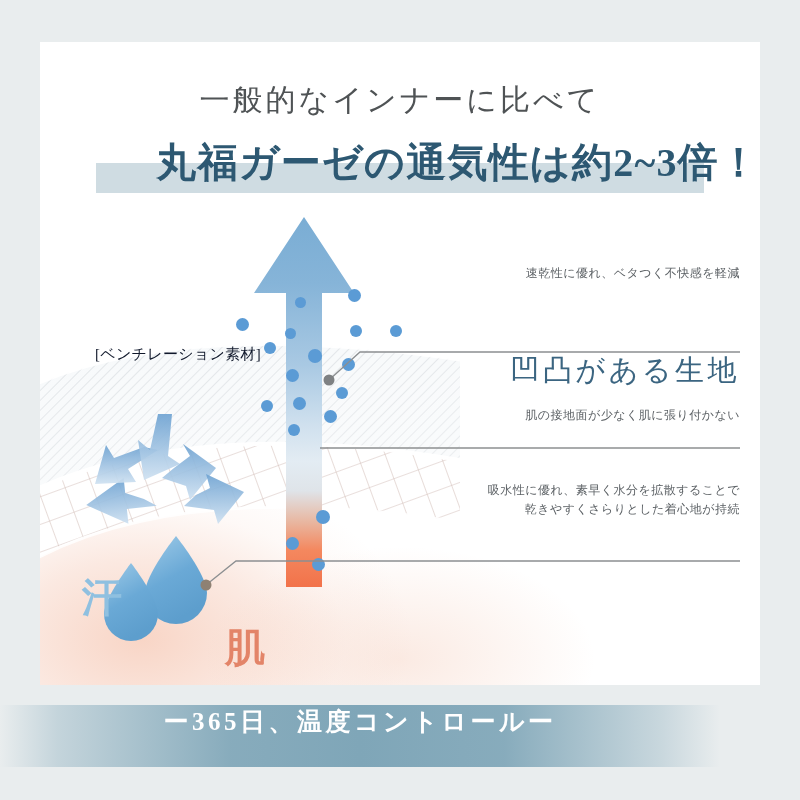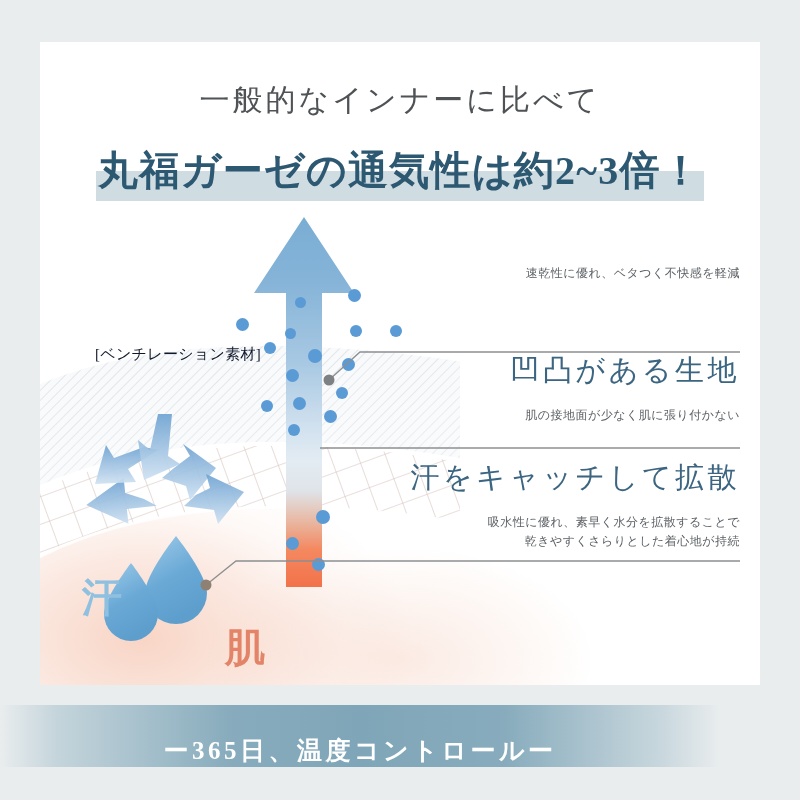--- a/index.html
+++ b/index.html
@@ -34,21 +34,21 @@
     pointer-events:none;
   }
 
   
   .sub-head{
     position:absolute;left:0;right:0;top:38px;text-align:center;
     font-family:"Liberation Serif","DejaVu Serif",serif;
     font-size:30px;letter-spacing:.10em;color:#4f5355;white-space:nowrap;
   }
   .main-head-wrap{
-    position:absolute;left:0;right:0;top:99px;text-align:center;height:64px;
+    position:absolute;left:0;right:0;top:91px;text-align:right;height:64px;
   }
   .main-head-hl{
     position:absolute;left:50%;transform:translateX(-50%);
     top:30px;width:608px;height:30px;background:#cfdce2;
   }
   .main-head{
     position:relative;
     font-family:"Liberation Serif","DejaVu Serif",serif;
     font-size:40px;font-weight:bold;letter-spacing:.03em;
     color:#2d5872;white-space:nowrap;line-height:60px;
@@ -104,21 +104,21 @@
   .banner{
     position:absolute;left:0;top:705px;width:720px;height:62px;
     background:linear-gradient(90deg,
        rgba(127,166,184,0) 0%,
        rgba(127,166,184,.35) 8%,
        rgba(127,166,184,.92) 32%,
        #7fa6b8 50%,
        rgba(127,166,184,.92) 70%,
        rgba(127,166,184,.30) 92%,
        rgba(127,166,184,0) 100%);
-    display:flex;align-items:flex-end;justify-content:center;
+    display:flex;align-items:flex-start;justify-content:center;
   }
   .banner-text{
     font-family:"Liberation Serif","DejaVu Serif",serif;
     font-size:25px;font-weight:bold;color:#ffffff;letter-spacing:.14em;
     white-space:nowrap;
   }
 </style>
 </head>
 <body>
 
@@ -262,21 +262,20 @@
       <div class="feat-desc">速乾性に優れ、ベタつく不快感を軽減</div>
     </div>
 
     <div class="feat" style="left:340px;top:313px;width:360px;">
       <div class="feat-title">凹凸がある生地</div>
       <div class="feat-rule" style="width:360px;opacity:0;"></div>
       <div class="feat-desc">肌の接地面が少なく肌に張り付かない</div>
     </div>
 
     <div class="feat" style="left:290px;top:420px;width:410px;">
-      <div class="feat-title">汗をキャッチして拡散</div>
       <div class="feat-rule" style="width:410px;opacity:0;"></div>
       <div class="feat-desc">吸水性に優れ、素早く水分を拡散することで</div>
       <div class="feat-desc">乾きやすくさらりとした着心地が持続</div>
     </div>
 
   </div>
 
   <div class="banner">
     <span class="banner-text">ー365日、温度コントロールー</span>
   </div>

